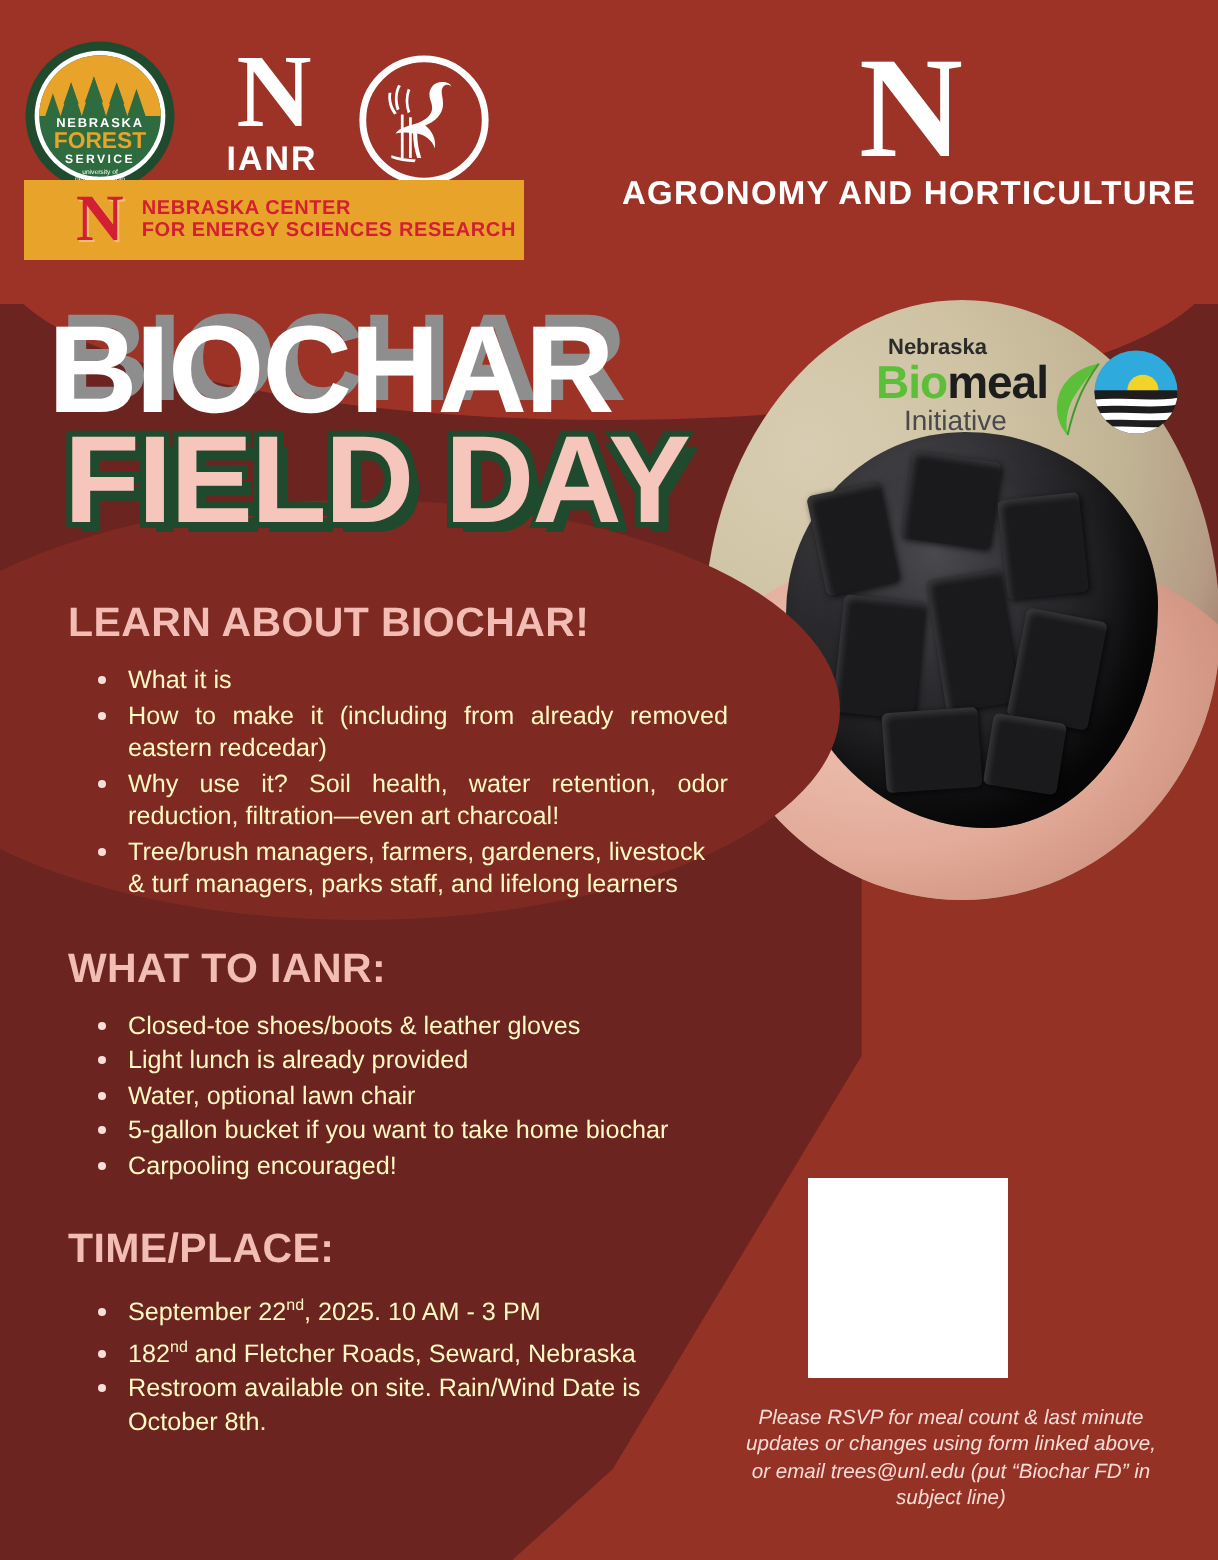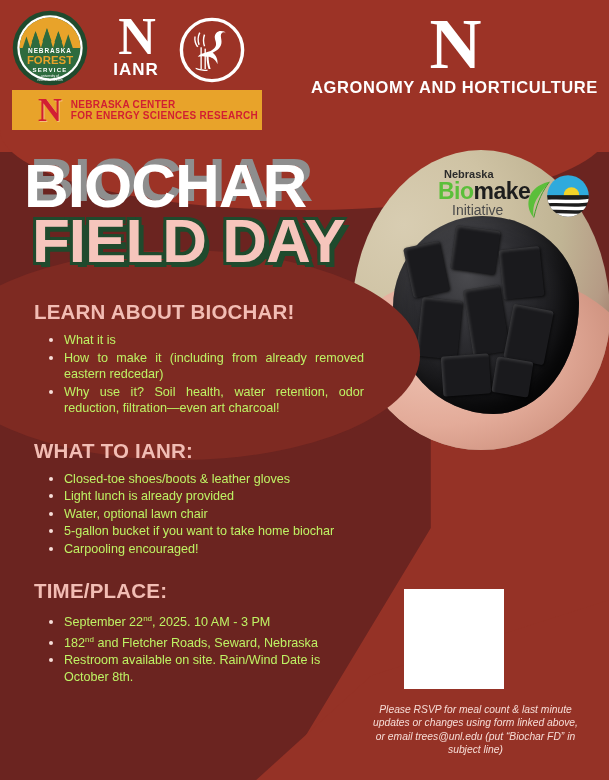--- a/index.html
+++ b/index.html
@@ -29,21 +29,21 @@
   .hdr-curve{
     position:absolute;left:0;top:130px;width:609px;height:80px;
     background:#9C3326;border-radius:0 0 50% 50%/0 0 100% 100%;
   }
   .dark-ellipse{
     position:absolute;left:-60px;top:250px;width:480px;height:210px;
     background:#7E2A22;border-radius:50%;
   }
 
   
-  .logos{position:absolute;left:0;top:4px;width:609px;height:88px;}
+  .logos{position:absolute;left:0;top:14px;width:609px;height:88px;}
   .nfs-logo{position:absolute;left:12px;top:6px;width:76px;height:76px;}
   .ianr{position:absolute;left:98px;top:8px;width:76px;height:76px;text-align:center;}
   .ianr .bigN{font-size:52px;font-weight:bold;color:#fff;line-height:50px;
     font-family:"Liberation Serif",serif;letter-spacing:-2px;}
   .ianr .ianr-txt{font-size:17px;font-weight:bold;color:#fff;letter-spacing:1px;line-height:16px;}
   .crane{position:absolute;left:178px;top:12px;width:68px;height:68px;}
 
   .ah-block{position:absolute;left:300px;top:2px;width:309px;text-align:center;}
   .ah-block .bigN{
     font-size:72px;font-weight:bold;color:#fff;line-height:76px;
@@ -118,21 +118,21 @@
 
   
   .content{position:absolute;left:34px;top:300px;width:330px;}
   .sec-head{
     color:#F2BDB4;font-weight:bold;font-size:20.5px;letter-spacing:.2px;
     margin:0 0 8px 0;
   }
   .sec-head.sp{margin-top:22px;}
   ul.bl{margin:0 0 0 18px;padding:0 0 0 12px;}
   ul.bl li{
-    color:#bef264;font-size:12.6px;line-height:16.5px;margin-bottom:1px;
+    color:#fef9c3;font-size:12.6px;line-height:16.5px;margin-bottom:1px;
     list-style:disc;
   }
   ul.bl li::marker{color:#F7DED9;font-size:13px;}
   .just{text-align:justify;}
   sup{font-size:8px;vertical-align:super;}
 
   
   .qr{
     position:absolute;left:404px;top:589px;width:92px;height:92px;background:#fff;padding:4px;
   }
@@ -227,21 +227,21 @@
     <span class="gtxt">
       <span>NEBRASKA CENTER</span><br>
       <span>FOR ENERGY SCIENCES RESEARCH</span>
     </span>
   </div>
 
   <div class="dark-ellipse"></div>
 
   <div class="bci">
     <div class="l1">Nebraska</div>
-    <div class="l2"><span class="bio">Bio</span><span class="char">make</span></div>
+    <div class="l2"><span class="bio">Bio</span><span class="char">meal</span></div>
     <div class="l3">Initiative</div>
     <svg class="bci-leaf" viewBox="0 0 40 60">
       <path d="M36 2C16 6 2 20 4 40c1 10 8 17 8 17S8 40 18 26C26 14 36 2 36 2z" fill="#5BBF3A"></path>
       <path d="M36 2C26 16 18 30 12 57" stroke="#3f9c28" stroke-width="1.5" fill="none"></path>
     </svg>
     <svg class="bci-field" viewBox="0 0 60 50">
       <clipPath id="fc">
           <circle cx="30" cy="25" r="24"></circle>
         </clipPath>
       <g clip-path="url(#fc)">
@@ -262,20 +262,23 @@
 
   <div class="content">
 
     <h2 class="sec-head">LEARN ABOUT BIOCHAR!</h2>
     <ul class="bl">
       <li>What it is</li>
       <li class="just">How to make it (including from already removed eastern redcedar)</li>
       <li class="just">Why use it? Soil health, water retention, odor reduction, filtration—even art charcoal!</li>
     </ul>
 
+    <ul class="bl">
+      <li>Tree/brush managers, farmers, gardeners, livestock &amp; turf managers, parks staff, and lifelong learners</li>
+    </ul>
 
     <h2 class="sec-head sp">WHAT TO IANR:</h2>
     <ul class="bl">
       <li>Closed-toe shoes/boots &amp; leather gloves</li>
       <li>Light lunch is already provided</li>
       <li>Water, optional lawn chair</li>
       <li>5-gallon bucket if you want to take home biochar</li>
       <li>Carpooling encouraged!</li>
     </ul>
 

